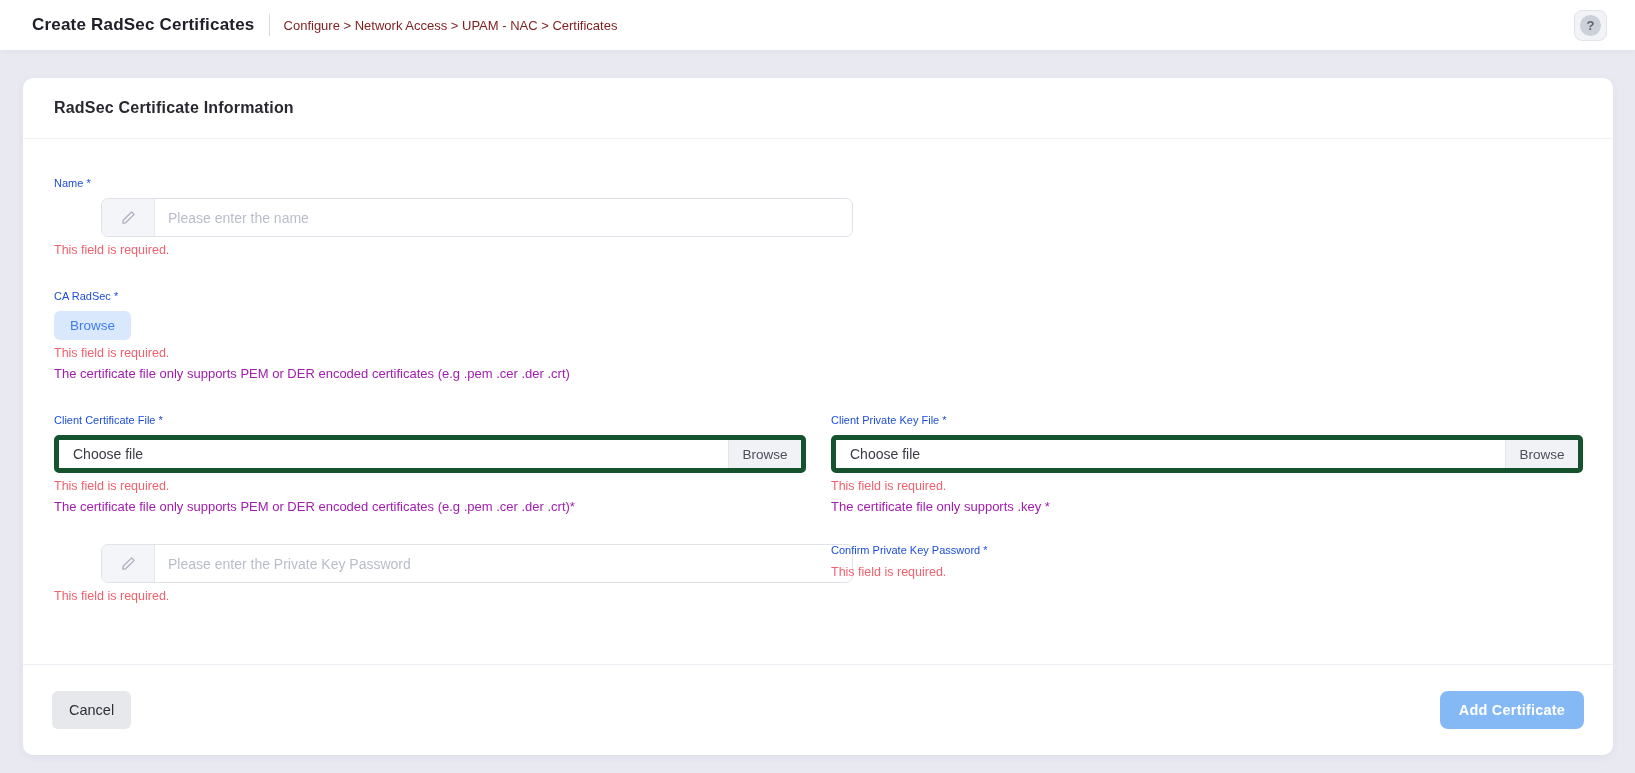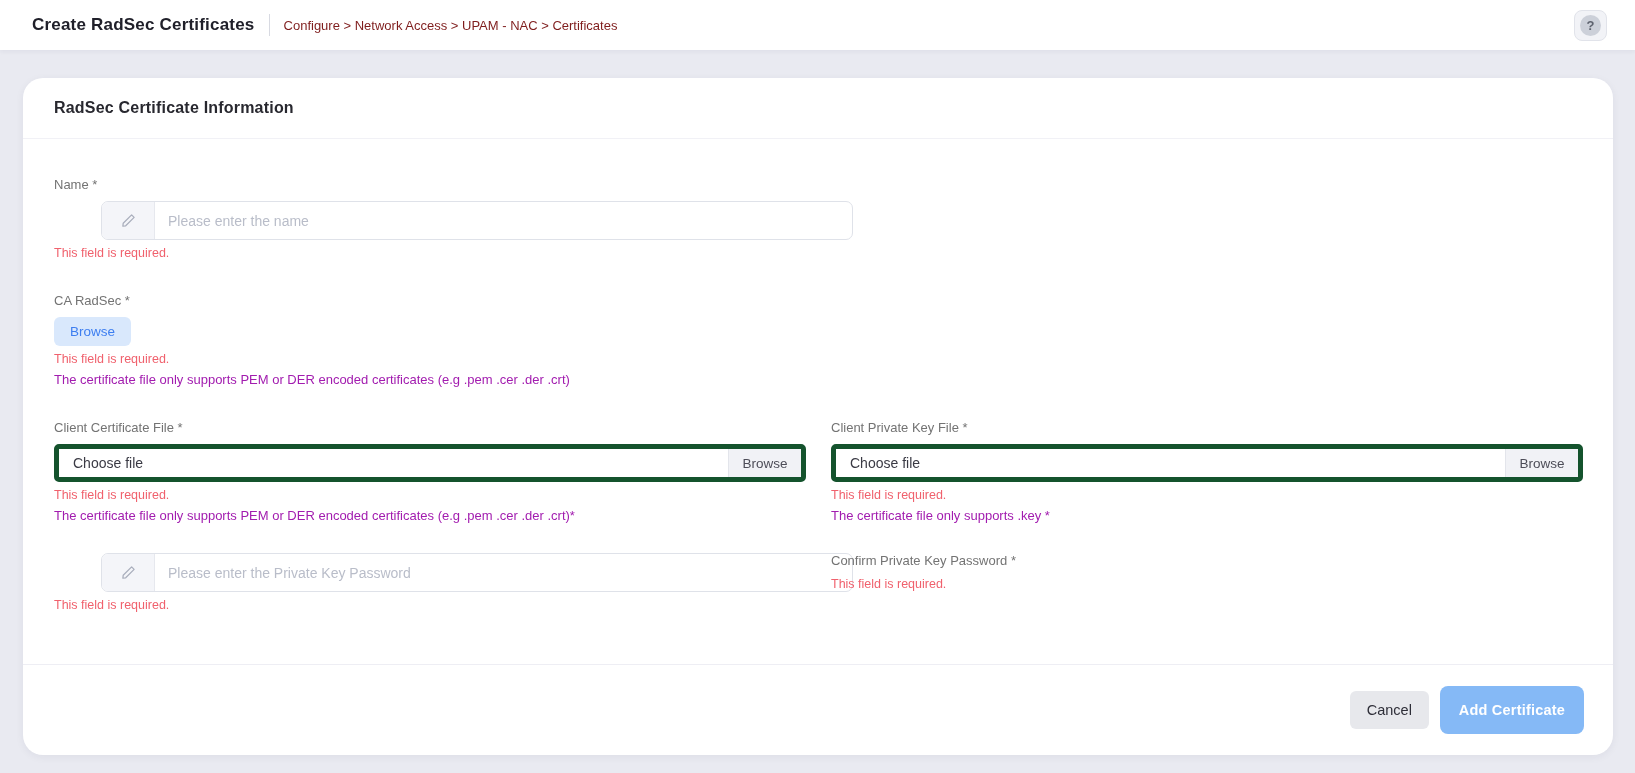--- a/index.html
+++ b/index.html
@@ -27,32 +27,32 @@
   }
   .help-circle {
     width: 21px; height: 21px; border-radius: 50%;
     background: #ccd0d9; color: #5d626e;
     font-size: 13px; font-weight: 700; line-height: 21px; text-align: center;
     display: inline-block;
   }
   
   .content { padding: 28px 22px 0 23px; }
   .card {
-    background: #ffffff; border-radius: 20px;
+    background: #ffffff; border-radius: 10px;
     box-shadow: 0 2px 8px rgba(40,40,70,0.06);
     height: 677px; display: flex; flex-direction: column;
   }
   .card-head {
     height: 61px; flex: none; display: flex; align-items: center;
     padding: 0 31px; border-bottom: 1px solid #f1f1f6;
   }
   .card-head h2 { font-size: 16px; font-weight: 600; color: #28282f; letter-spacing: .2px; }
   .card-body { flex: 1 1 auto; padding: 38px 29px 0 31px; overflow: hidden; }
   
-  .field-label { display: block; font-size: 13px; color: #737373; margin-bottom: 9px; }
+  .field-label { display: block; font-size: 11px; color: #1d4ed8; margin-bottom: 9px; }
   .err { font-size: 12.5px; color: #f0616d; margin-top: 6px; }
   .hint { font-size: 13px; color: #a21caf; margin-top: 6px; }
   .section { margin-bottom: 33px; }
   .half { width: 752px; }
   .grid2 { display: grid; grid-template-columns: 752px 752px; column-gap: 25px; margin-bottom: 30px; }
 
   .input-group {
     display: flex; align-items: stretch; height: 39px; width: 100%;
     border: 1px solid #dfe2e9; border-radius: 7px; background: #ffffff; margin-left: 47px;
   }
@@ -82,29 +82,29 @@
     font-size: 14px; color: #3a3a44; padding: 0 14px;
   }
   .file-browse {
     flex: none; width: 73px; background: #f1f2f6; border: none;
     border-left: 1px solid #e3e5eb; font-family: inherit;
     font-size: 13.5px; color: #4d4d58; cursor: pointer;
   }
   
   .card-foot {
     flex: none; height: 91px; border-top: 1px solid #eeeef4;
-    display: flex; align-items: center; justify-content: flex-end;
+    display: flex; align-items: center; justify-content: space-between;
     padding: 0 29px; gap: 11px;
   }
   .btn-cancel {
     height: 38px; padding: 0 17px; background: #e7e8ec; color: #2e2e38;
     border: none; border-radius: 6px; font-family: inherit; font-size: 14.5px; cursor: pointer;
   }
   .btn-primary {
-    height: 48px; padding: 0 19px; background: #85b9f6; color: #ffffff;
+    height: 38px; padding: 0 19px; background: #85b9f6; color: #ffffff;
     border: none; border-radius: 8px; font-family: inherit; font-size: 14.5px;
     font-weight: 700; letter-spacing: .2px; cursor: pointer;
   }
 </style>
 </head>
 <body>
 
 <div>
 
   <header class="topbar">

